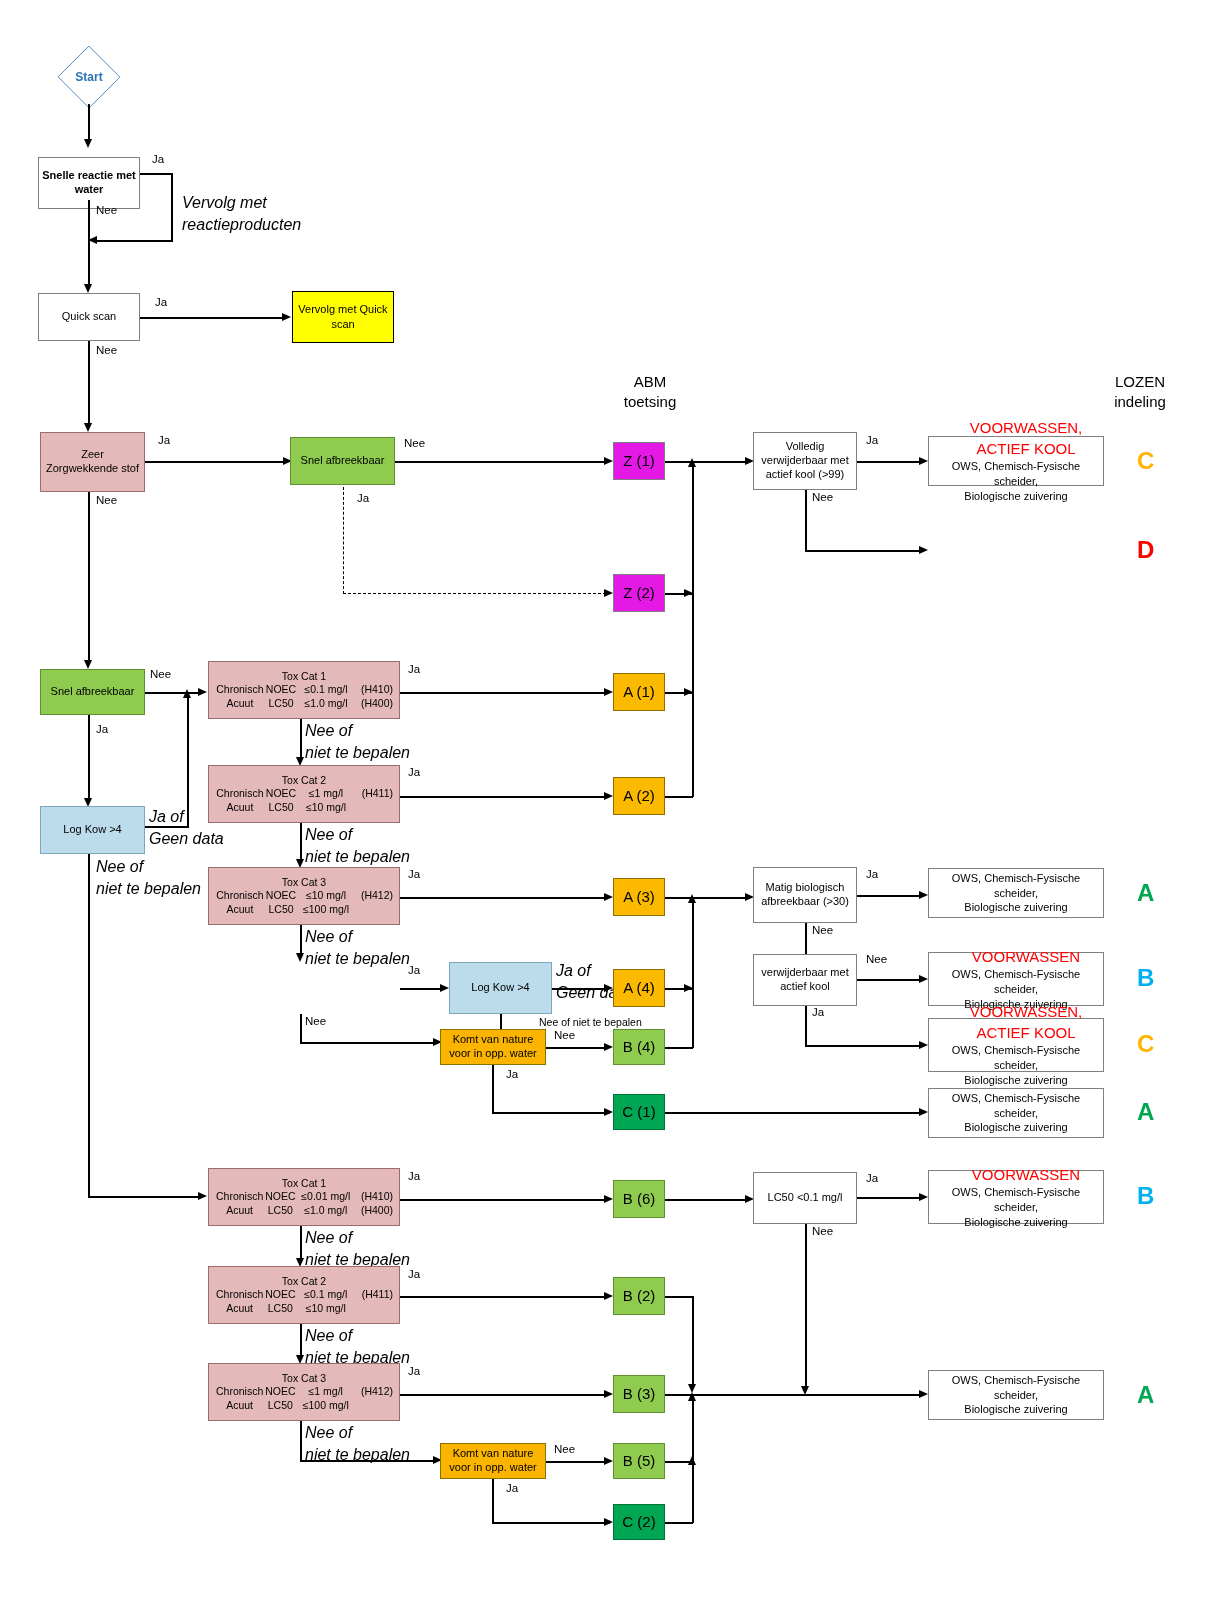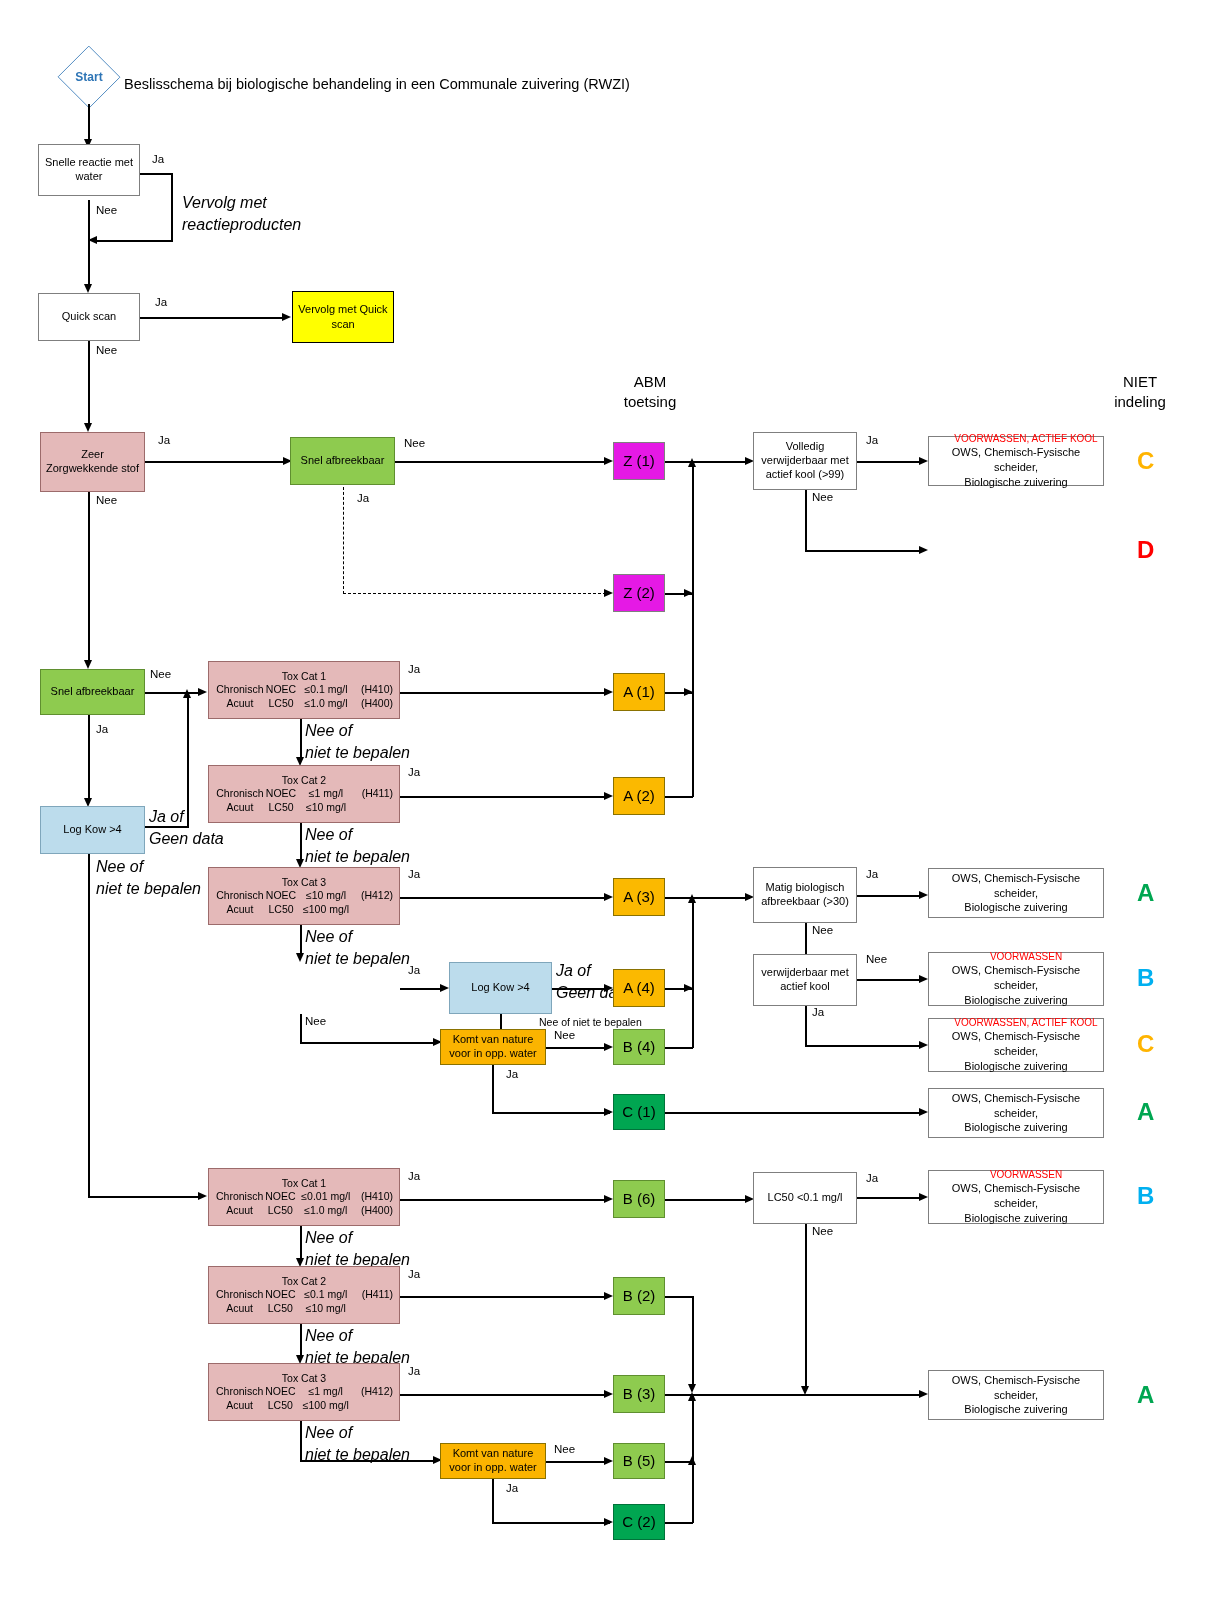--- a/index.html
+++ b/index.html
@@ -15,21 +15,21 @@
   .node.blue{background:#bcdcec;border-color:#7fa6bb;}
   .node.yellow{background:#ffff00;border-color:#000000;}
   .node.magenta{background:#e519e5;border-color:#7f7f7f;}
   .node.orange{background:#fbb900;border-color:#8a7100;}
   .node.lgreen{background:#8ecb4f;border-color:#5f8f2f;}
   .node.dgreen{background:#00a651;border-color:#00733a;}
   .node.amber{background:#fbb400;border-color:#8a7100;}
 
   .abm{font-size:15px;justify-content:center;}
   .outcome{font-size:11px;flex-direction:column;justify-content:center;line-height:1.35;}
-  .outcome .warn{color:#ff0000;font-size:10px;margin-left:20px;}
+  .outcome .warn{color:#ff0000;font-size:15px;margin-left:20px;}
 
   .diamond{position:absolute;width:62px;height:54px;}
   .diamond .shape{position:absolute;inset:0;background:#ffffff;border:1px solid #2e75b6;
       transform:rotate(45deg) scale(0.72,0.82);}
   .diamond .lbl{position:absolute;inset:0;display:flex;align-items:center;justify-content:center;
       font-size:12px;font-weight:bold;color:#2e75b6;}
 
   .title{position:absolute;font-size:14.5px;color:#000;white-space:nowrap;}
   .colhead{position:absolute;font-size:15px;color:#000;text-align:center;line-height:1.35;}
   .grade{position:absolute;font-size:24px;font-weight:bold;line-height:1;}
@@ -50,26 +50,25 @@
 </style>
 </head>
 <body>
 
 <div id="canvas">
 
   <div class="diamond" style="left:58px;top:50px;">
     <div class="shape"></div>
     <div class="lbl">Start</div>
   </div>
-  <div class="title" style="left:124px;top:76px;">Beslisschema bij biologische behandeling in een Communale zuivering (RWZI)</div>
 
   <div class="ln lnv" style="left:88px;top:104px;height:38px;"></div>
   <div class="arw d" style="left:84px;top:139px;"></div>
 
-  <div class="node white" style="left:38px;top:144px;width:102px;height:52px;">Snelle reactie met water</div>
+  <div class="node white" style="left:38px;top:157px;width:102px;height:52px;font-weight:bold;">Snelle reactie met water</div>
   <div class="lab" style="left:152px;top:153px;">Ja</div>
   <div class="lab" style="left:96px;top:204px;">Nee</div>
   <div class="lab2" style="left:182px;top:192px;">
     <span>Vervolg met</span><br>
     <span>reactieproducten</span>
   </div>
 
   <div class="ln lnh" style="left:140px;top:173px;width:33px;"></div>
   <div class="ln lnv" style="left:171px;top:173px;height:68px;"></div>
   <div class="ln lnh" style="left:95px;top:240px;width:78px;"></div>
@@ -87,21 +86,21 @@
     <span>Vervolg met Quick scan</span>
   </div>
   <div class="ln lnv" style="left:88px;top:341px;height:84px;"></div>
   <div class="arw d" style="left:84px;top:423px;"></div>
 
   <div class="colhead" style="left:590px;top:372px;width:120px;">
     <span>ABM</span><br>
     <span>toetsing</span>
   </div>
   <div class="colhead" style="left:1080px;top:372px;width:120px;">
-    <span>NIET</span><br>
+    <span>LOZEN</span><br>
     <span>indeling</span>
   </div>
 
   <div class="node pink" style="left:40px;top:432px;width:105px;height:60px;">Zeer Zorgwekkende stof</div>
   <div class="lab" style="left:158px;top:434px;">Ja</div>
   <div class="lab" style="left:96px;top:494px;">Nee</div>
   <div class="ln lnh" style="left:145px;top:461px;width:140px;"></div>
   <div class="arw r" style="left:283px;top:457px;"></div>
 
   <div class="ln lnv" style="left:88px;top:492px;height:170px;"></div>

